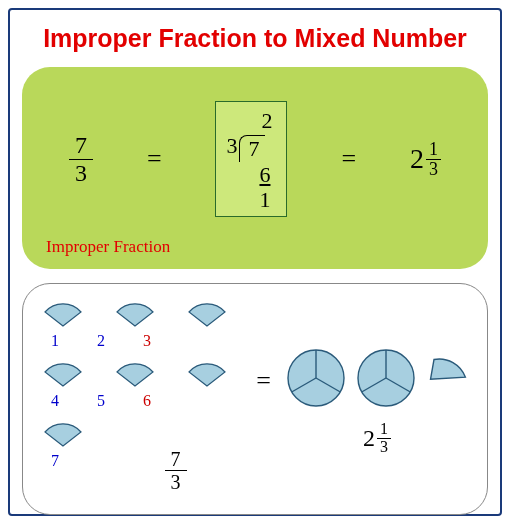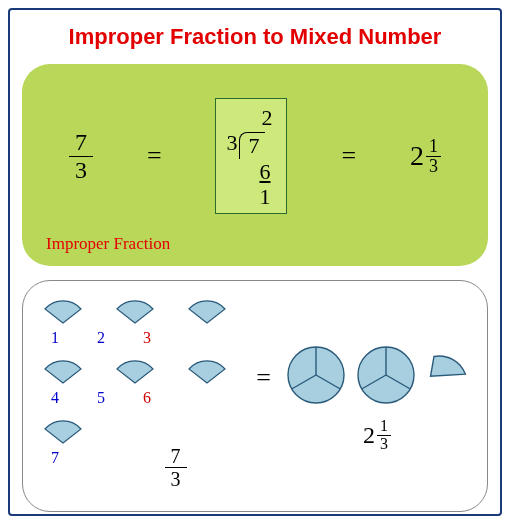--- a/index.html
+++ b/index.html
@@ -13,21 +13,21 @@
   .frame {
     border: 2px solid #1a3a7a;
     border-radius: 4px;
     padding: 10px 12px 14px;
     width: 494px;
     height: 508px;
   }
   .title {
     color: #e20000;
     font-weight: bold;
-    font-size: 22px;
+    font-size: 25px;
     text-align: center;
     margin: 4px 0 14px;
     font-family: Arial, sans-serif;
   }
   .panel1 {
     background: #b9d85a;
     border-radius: 28px;
     padding: 14px 20px 10px;
     display: flex;
     flex-direction: column;

